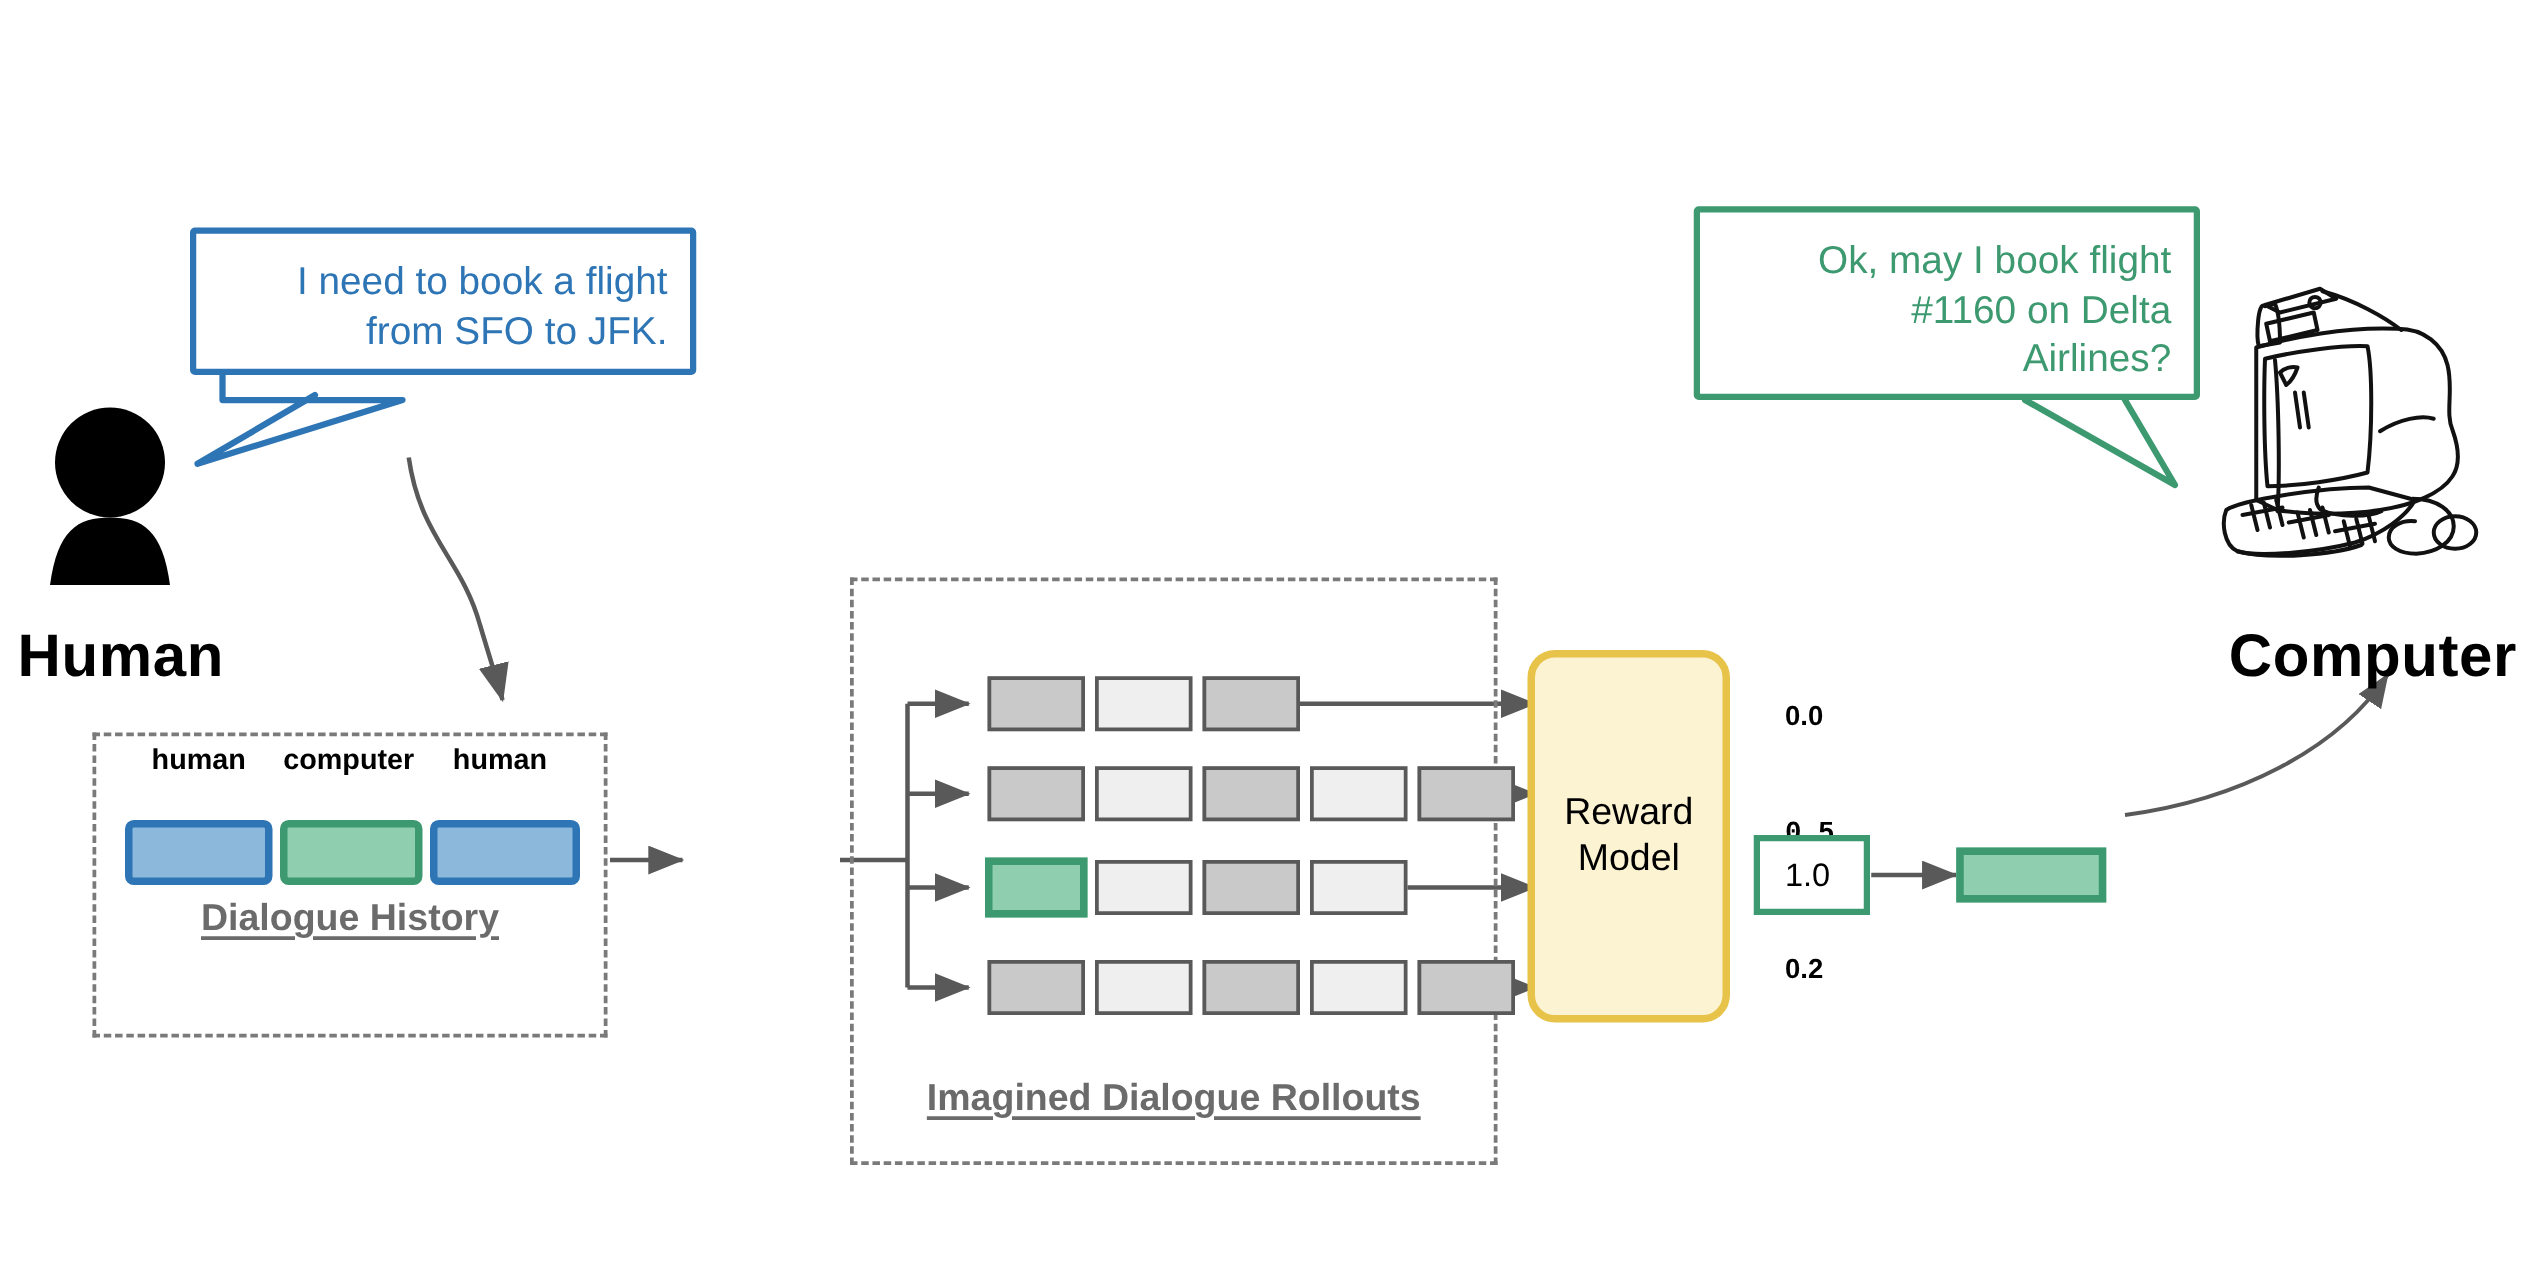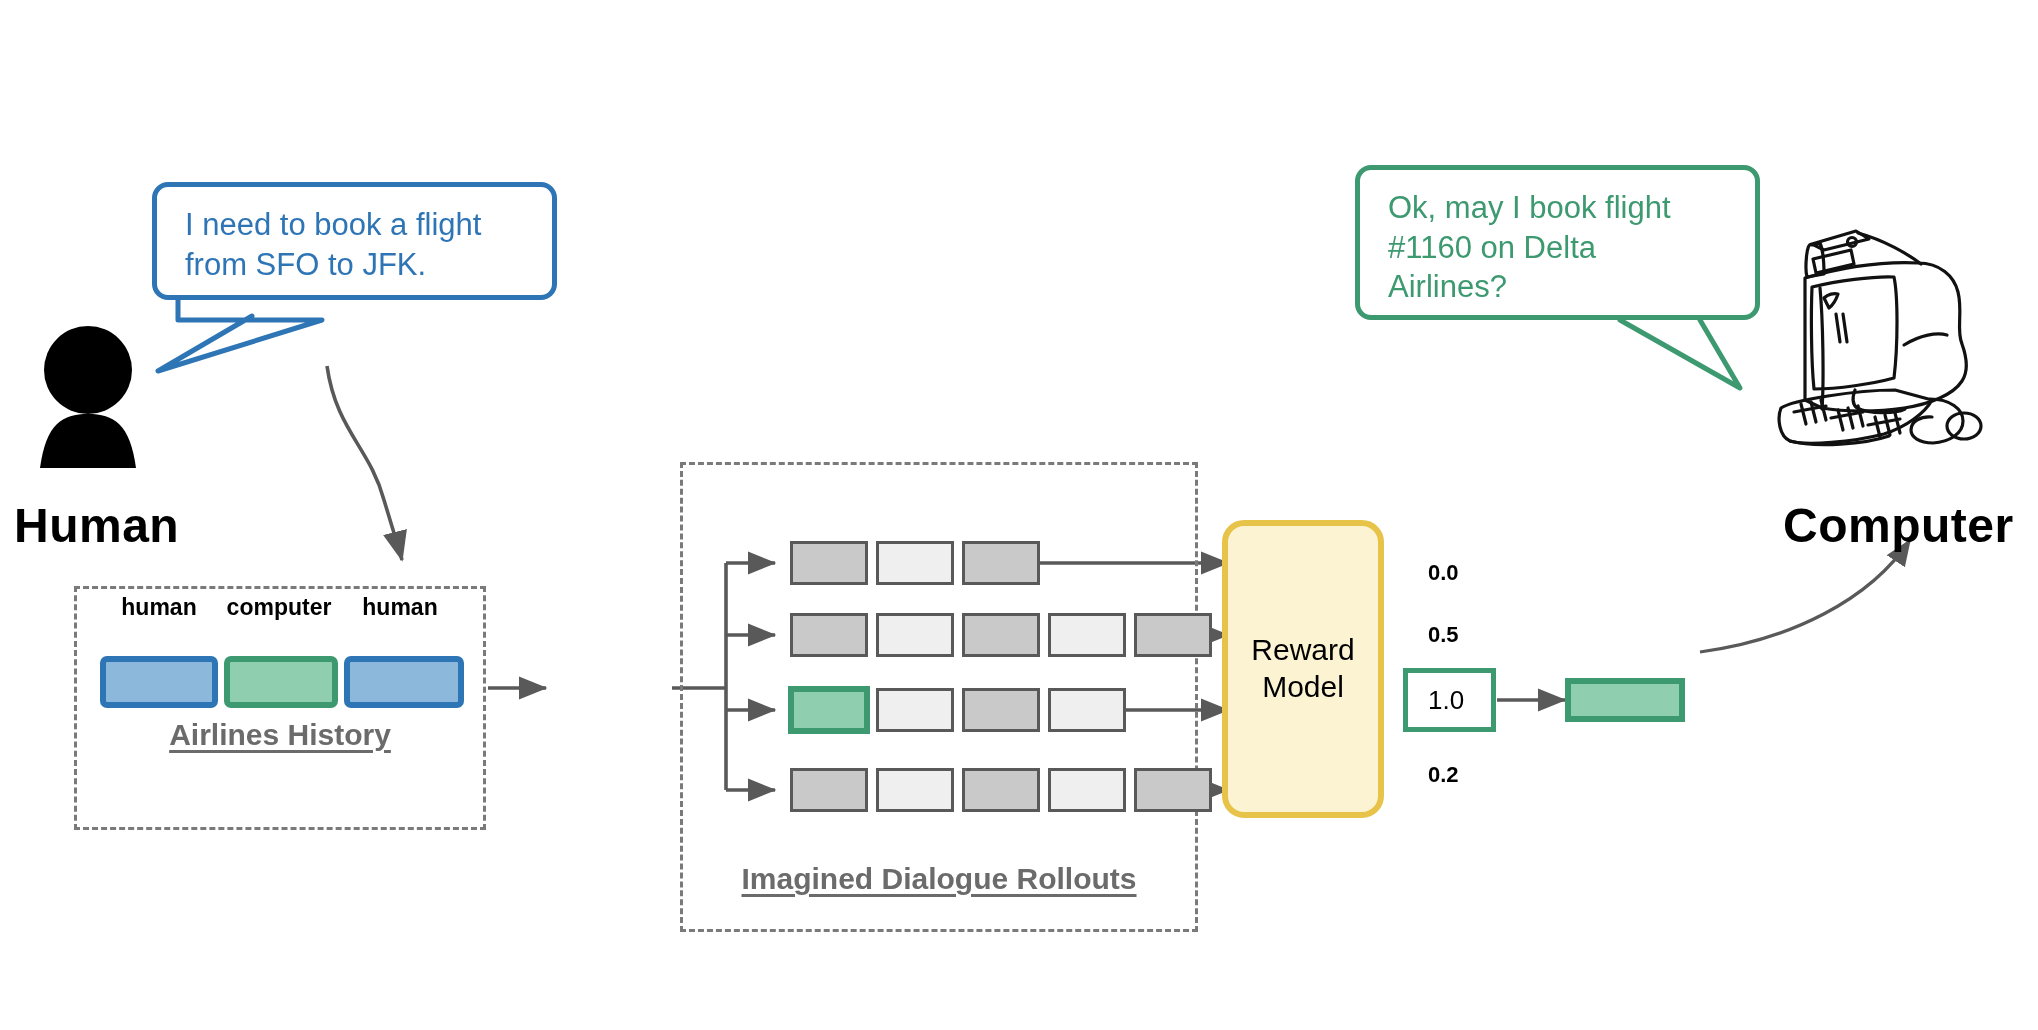--- a/index.html
+++ b/index.html
@@ -1,20 +1,20 @@
 <!DOCTYPE html>
 <html><head>
 <meta charset="utf-8">
 <style>
   html,body{margin:0;padding:0;background:#ffffff;}
   body{font-family:"Liberation Sans","DejaVu Sans",sans-serif;}
   #stage{position:relative;width:2038px;height:1030px;background:#fff;overflow:hidden;}
 
   
-  .bubble{position:absolute;box-sizing:border-box;background:#fff;border-radius:16px;}
+  .bubble{position:absolute;box-sizing:border-box;background:#fff;border-radius:4px;text-align:right;}
   .bubble .txt{position:absolute;left:28px;top:18px;right:18px;font-size:31px;line-height:1.28;white-space:pre-line;}
   #bubble-human{left:152px;top:182px;width:405px;height:118px;border:5px solid #2E75B6;}
   #bubble-human .txt{color:#2E75B6;}
   #bubble-computer{left:1355px;top:165px;width:405px;height:155px;border:5px solid #3D9970;}
   #bubble-computer .txt{color:#3D9970;}
 
   
   .big-label{position:absolute;font-size:48px;font-weight:bold;color:#000;letter-spacing:.5px;}
 
   
@@ -146,21 +146,21 @@
   <div class="dashed-box" style="left:74px;top:586px;width:412px;height:244px;"></div>
 
   <div class="turn-label" style="left:100px;top:594px;width:118px;">human</div>
   <div class="turn-label" style="left:219px;top:594px;width:120px;">computer</div>
   <div class="turn-label" style="left:340px;top:594px;width:120px;">human</div>
 
   <div class="turn turn-human" style="left:100px;top:656px;width:118px;height:52px;"></div>
   <div class="turn turn-computer" style="left:224px;top:656px;width:114px;height:52px;"></div>
   <div class="turn turn-human" style="left:344px;top:656px;width:120px;height:52px;"></div>
 
-  <div class="section-title" style="left:74px;top:718px;width:412px;">Airlines History</div>
+  <div class="section-title" style="left:74px;top:718px;width:412px;">Dialogue History</div>
 
 
   <div class="dashed-box" style="left:680px;top:462px;width:518px;height:470px;"></div>
 
   <div class="cell cell-dark" style="left:790px;top:541px;width:78px;height:44px;"></div>
   <div class="cell cell-light" style="left:876px;top:541px;width:78px;height:44px;"></div>
   <div class="cell cell-dark" style="left:962px;top:541px;width:78px;height:44px;"></div>
 
   <div class="cell cell-dark" style="left:790px;top:613px;width:78px;height:44px;"></div>
   <div class="cell cell-light" style="left:876px;top:613px;width:78px;height:44px;"></div>
@@ -180,21 +180,21 @@
   <div class="cell cell-dark" style="left:1134px;top:768px;width:78px;height:44px;"></div>
 
   <div class="section-title" style="left:680px;top:862px;width:518px;">Imagined Dialogue Rollouts</div>
 
   <div class="module" style="left:1222px;top:520px;width:162px;height:298px;">
     <span>Reward
 Model</span>
   </div>
 
   <div class="score" style="left:1428px;top:560px;width:90px;">0.0</div>
-  <div class="score" style="left:1428px;top:622px;width:90px;">0.5</div>
+  <div class="score" style="left:1428px;top:654px;width:90px;font-family:Liberation Mono, monospace;">0.5</div>
   <div class="score-box" style="left:1403px;top:668px;width:93px;height:64px;">
     <span>1.0</span>
   </div>
   <div class="score" style="left:1428px;top:762px;width:90px;">0.2</div>
 
   <div class="out-chip" style="left:1565px;top:678px;width:120px;height:44px;"></div>
 
 </div>
 
 </body></html>

